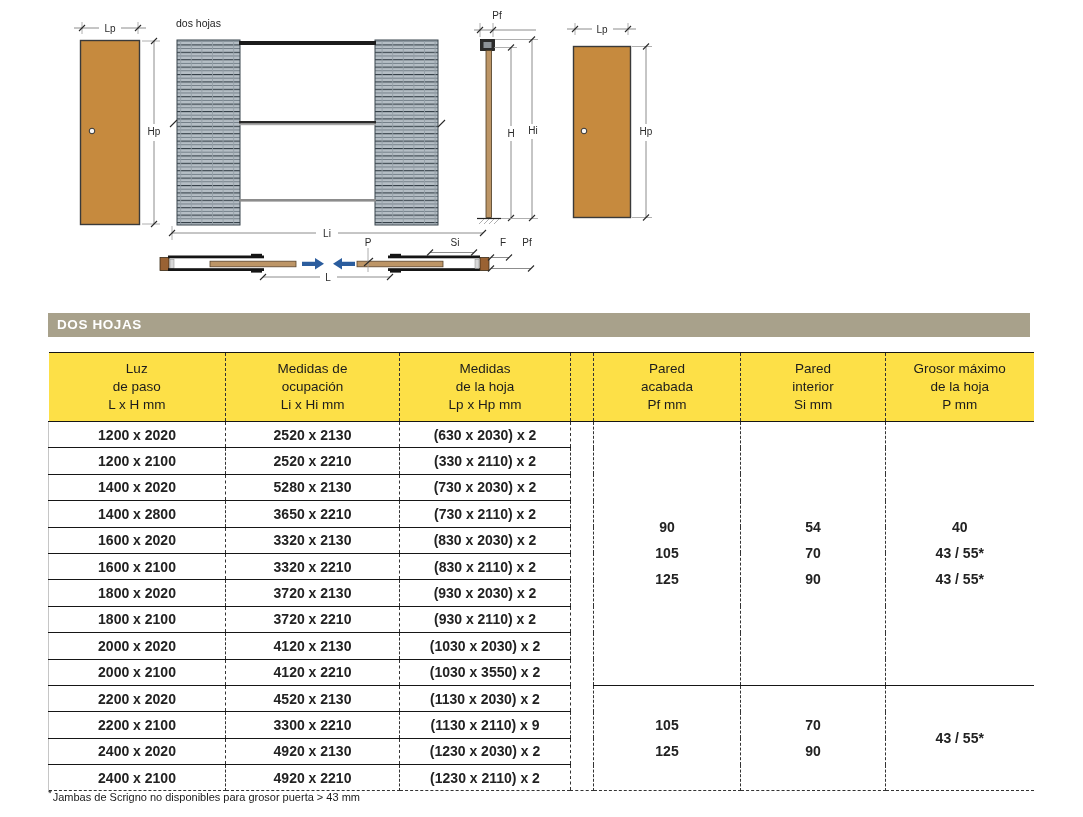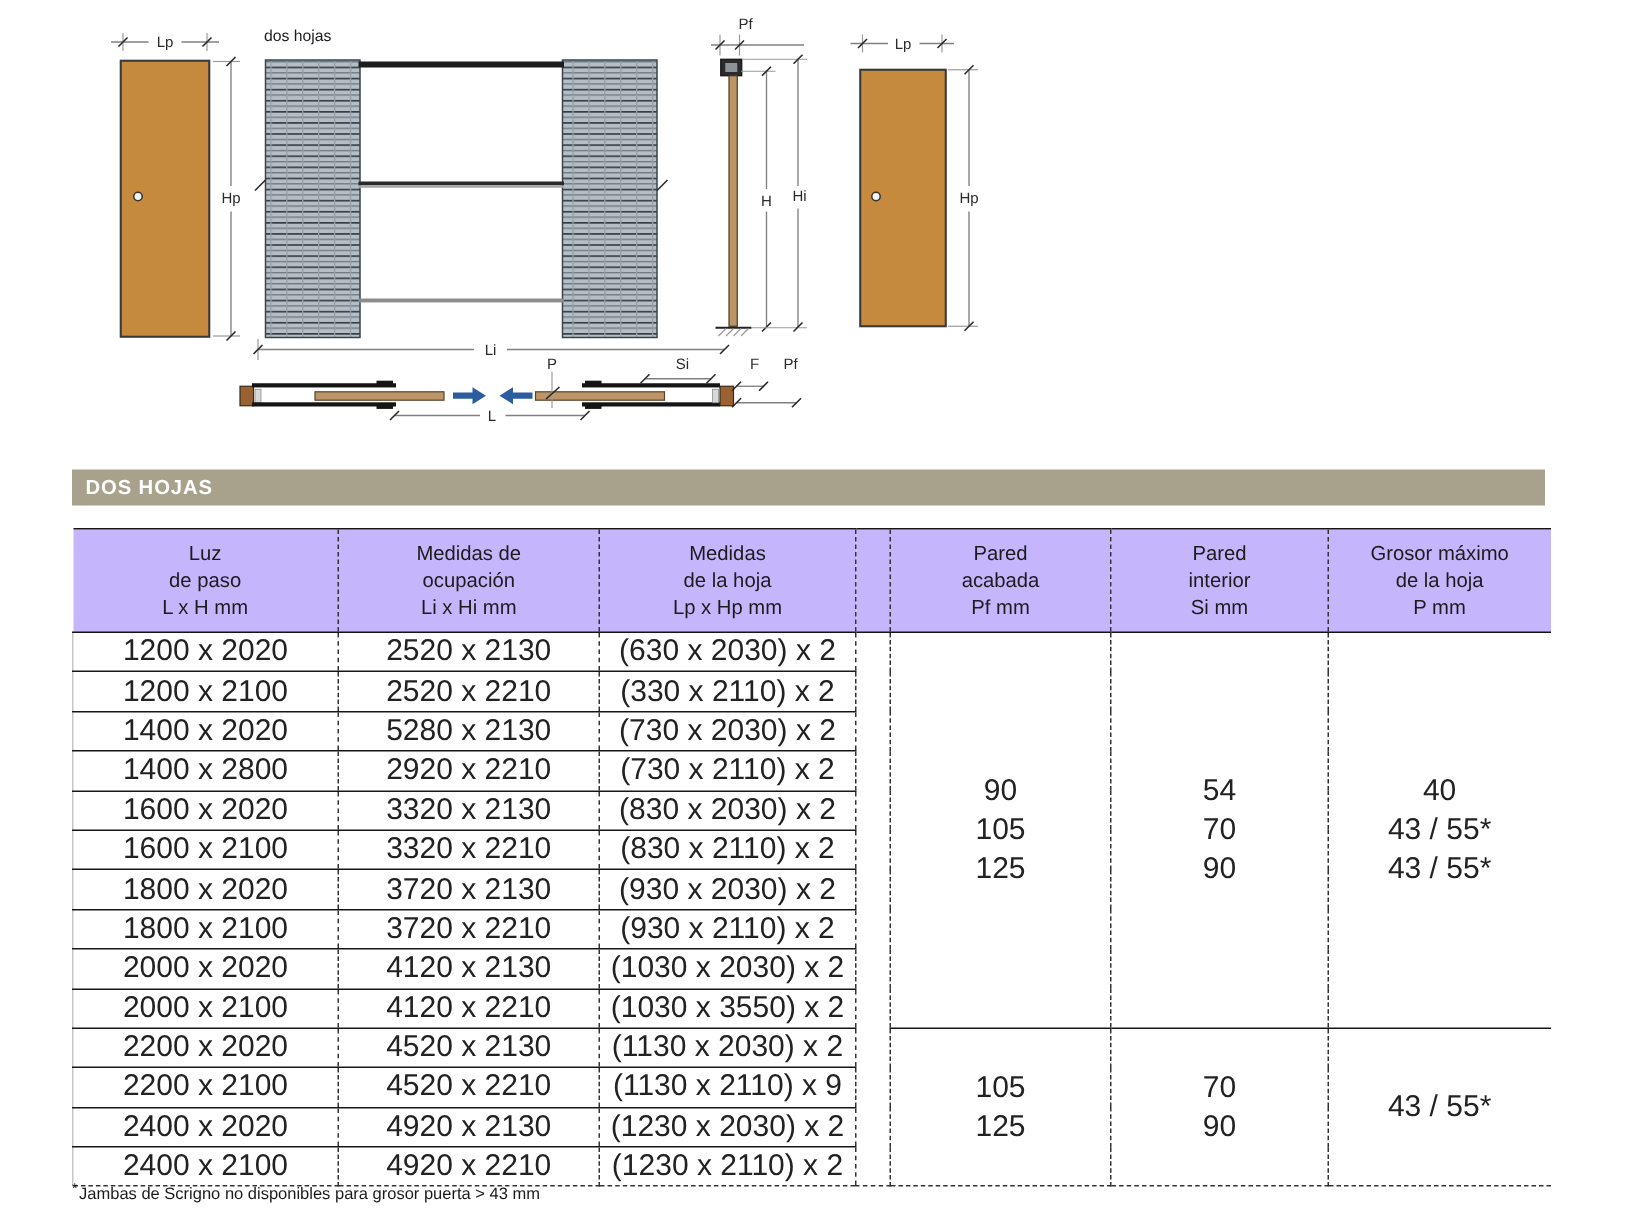--- a/index.html
+++ b/index.html
@@ -19,26 +19,26 @@
     background:#a8a18b; color:#ffffff; font-size:13.5px; font-weight:bold;
     letter-spacing:0.6px; line-height:24px; padding-left:9px; box-sizing:border-box;
   }
 
   table.dims {
     position:absolute; left:48px; top:352px; width:985px;
     border-collapse:collapse; table-layout:fixed;
   }
   table.dims th, table.dims td { padding:0; text-align:center; }
   table.dims thead th {
-    background:#c4b5fd; height:68px; vertical-align:middle;
+    background:#fde047; height:68px; vertical-align:middle;
     border-top:1.5px solid #151515; border-bottom:1.5px solid #151515;
     font-size:13.5px; font-weight:500; line-height:1.32; white-space:pre-line; color:#1c1c1c;
   }
   .vd { border-right:1px dashed #333333; }
-  table.dims tbody td { height:25.4px; font-size:20px; color:#222222; }
+  table.dims tbody td { height:25.4px; font-size:14px; color:#222222;font-weight:bold; }
   td.c1 { border-left:1px solid #c6c6c6; }
   td.body-cell { border-bottom:1px solid #161616; }
   tr.last td.body-cell { border-bottom:1px dashed #333333; }
   td.gap { border-bottom:1px dashed #333333; }
   td.m { vertical-align:middle; white-space:pre-line; line-height:26px; }
   td.g1 { border-bottom:1px solid #161616; }
   td.g2 { border-bottom:1px dashed #333333; }
 
   .footnote { position:absolute; left:48px; top:787px; font-size:11px; font-weight:400; color:#1a1a1a; }
   .footnote sup { font-size:9.5px; margin-right:1px; }
@@ -271,21 +271,21 @@
         <td class="vd body-cell">2520 x 2210</td>
         <td class="vd body-cell">(330 x 2110) x 2</td>
       </tr>
       <tr>
         <td class="c1 vd body-cell">1400 x 2020</td>
         <td class="vd body-cell">5280 x 2130</td>
         <td class="vd body-cell">(730 x 2030) x 2</td>
       </tr>
       <tr>
         <td class="c1 vd body-cell">1400 x 2800</td>
-        <td class="vd body-cell">2920 x 2210</td>
+        <td class="vd body-cell">3650 x 2210</td>
         <td class="vd body-cell">(730 x 2110) x 2</td>
       </tr>
       <tr>
         <td class="c1 vd body-cell">1600 x 2020</td>
         <td class="vd body-cell">3320 x 2130</td>
         <td class="vd body-cell">(830 x 2030) x 2</td>
       </tr>
       <tr>
         <td class="c1 vd body-cell">1600 x 2100</td>
         <td class="vd body-cell">3320 x 2210</td>
@@ -316,21 +316,21 @@
         <td class="vd body-cell">4520 x 2130</td>
         <td class="vd body-cell">(1130 x 2030) x 2</td>
         <td class="m g2 vd" rowspan="4">105
 125</td>
         <td class="m g2 vd" rowspan="4">70
 90</td>
         <td class="m g2" rowspan="4">43 / 55*</td>
       </tr>
       <tr>
         <td class="c1 vd body-cell">2200 x 2100</td>
-        <td class="vd body-cell">4520 x 2210</td>
+        <td class="vd body-cell">3300 x 2210</td>
         <td class="vd body-cell">(1130 x 2110) x 9</td>
       </tr>
       <tr>
         <td class="c1 vd body-cell">2400 x 2020</td>
         <td class="vd body-cell">4920 x 2130</td>
         <td class="vd body-cell">(1230 x 2030) x 2</td>
       </tr>
       <tr class="last">
         <td class="c1 vd body-cell">2400 x 2100</td>
         <td class="vd body-cell">4920 x 2210</td>

